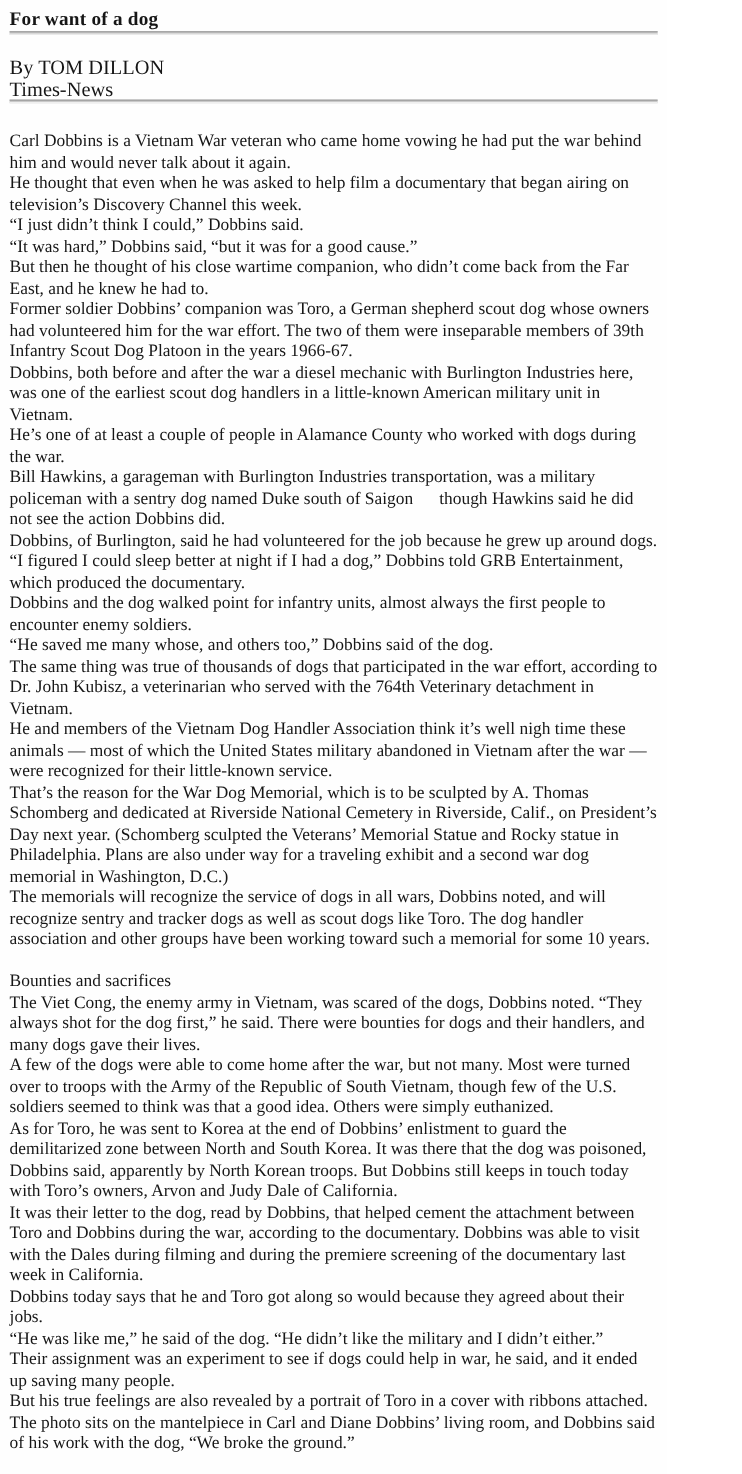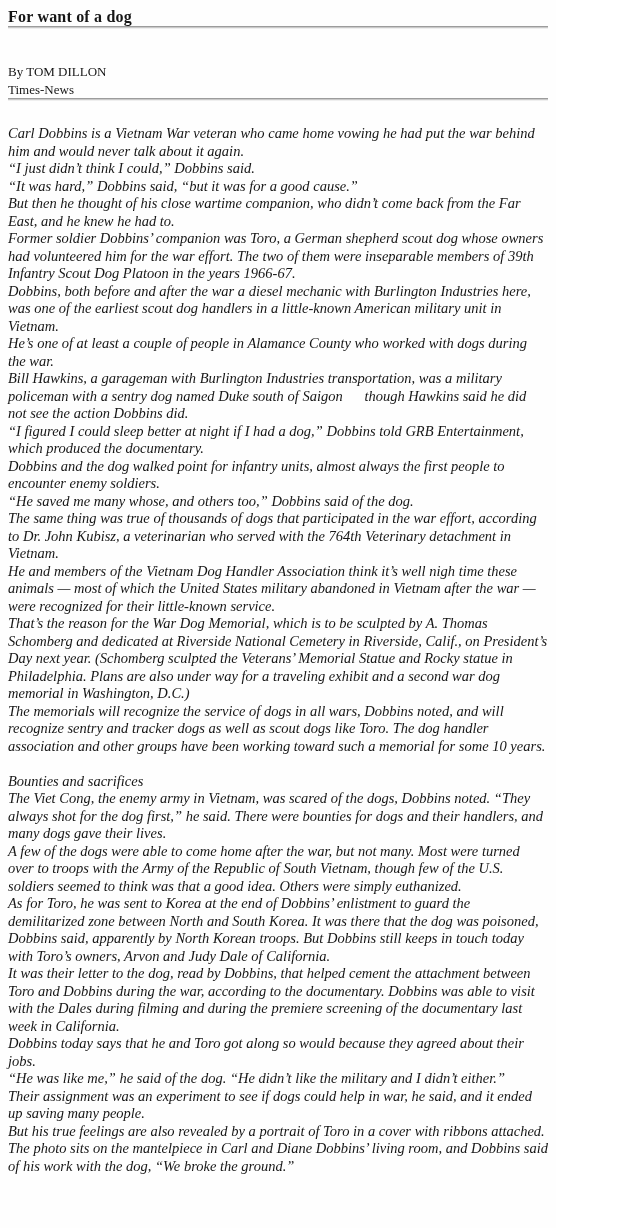--- a/index.html
+++ b/index.html
@@ -23,56 +23,58 @@
     height: 1px;
     border: 0;
     border-top: 1px solid #9c9c9c;
     border-bottom: 1px solid #efefef;
     background: #c9c9c9;
     margin: 0;
   }
   .rule-top { margin-top: 21px; }
   .rule-byline { margin-top: 22px; }
   .byline {
-    margin-top: 34px;
-    font-size: 13px;
+    margin-top: 19px;
+    font-size: 17px;
     line-height: 17.5px;
   }
   .article {
     margin-top: 24px;
     font-size: 14.5px;
     line-height: 17.5px;
   }
-  .para { margin: 0; font-style: italic; }
+  .para { margin: 0; }
   .gap { height: 17.5px; }
 </style>
 </head>
 <body>
 
 <div class="page">
   <h1 class="title">For want of a dog</h1>
 
   <hr class="rule rule-top">
 
   <div class="byline">
     <div>By TOM DILLON</div>
     <div>Times-News</div>
   </div>
 
   <hr class="rule rule-byline">
 
   <div class="article">
       <div class="para">Carl Dobbins is a Vietnam War veteran who came home vowing he had put the war behind him and would never talk about it again.</div>
+      <div class="para">He thought that even when he was asked to help film a documentary that began airing on television’s Discovery Channel this week.</div>
       <div class="para">“I just didn’t think I could,” Dobbins said.</div>
       <div class="para">“It was hard,” Dobbins said, “but it was for a good cause.”</div>
       <div class="para">But then he thought of his close wartime companion, who didn’t come back from the Far East, and he knew he had to.</div>
       <div class="para">Former soldier Dobbins’ companion was Toro, a German shepherd scout dog whose owners had volunteered him for the war effort. The two of them were inseparable members of 39th Infantry Scout Dog Platoon in the years 1966-67.</div>
       <div class="para">Dobbins, both before and after the war a diesel mechanic with Burlington Industries here, was one of the earliest scout dog handlers in a little-known American military unit in Vietnam.</div>
       <div class="para">He’s one of at least a couple of people in Alamance County who worked with dogs during the war.</div>
       <div class="para">Bill Hawkins, a garageman with Burlington Industries transportation, was a military policeman with a sentry dog named Duke south of Saigon  though Hawkins said he did not see the action Dobbins did.</div>
+      <div class="para">Dobbins, of Burlington, said he had volunteered for the job because he grew up around dogs.</div>
       <div class="para">“I figured I could sleep better at night if I had a dog,” Dobbins told GRB Entertainment, which produced the documentary.</div>
       <div class="para">Dobbins and the dog walked point for infantry units, almost always the first people to encounter enemy soldiers.</div>
       <div class="para">“He saved me many whose, and others too,” Dobbins said of the dog.</div>
       <div class="para">The same thing was true of thousands of dogs that participated in the war effort, according to Dr. John Kubisz, a veterinarian who served with the 764th Veterinary detachment in Vietnam.</div>
       <div class="para">He and members of the Vietnam Dog Handler Association think it’s well nigh time these animals — most of which the United States military abandoned in Vietnam after the war — were recognized for their little-known service.</div>
       <div class="para">That’s the reason for the War Dog Memorial, which is to be sculpted by A. Thomas Schomberg and dedicated at Riverside National Cemetery in Riverside, Calif., on President’s Day next year. (Schomberg sculpted the Veterans’ Memorial Statue and Rocky statue in Philadelphia. Plans are also under way for a traveling exhibit and a second war dog memorial in Washington, D.C.)</div>
       <div class="para">The memorials will recognize the service of dogs in all wars, Dobbins noted, and will recognize sentry and tracker dogs as well as scout dogs like Toro. The dog handler association and other groups have been working toward such a memorial for some 10 years.</div>
       <div class="para gap"></div>
       <div class="para">Bounties and sacrifices</div>
       <div class="para">The Viet Cong, the enemy army in Vietnam, was scared of the dogs, Dobbins noted. “They always shot for the dog first,” he said. There were bounties for dogs and their handlers, and many dogs gave their lives.</div>

